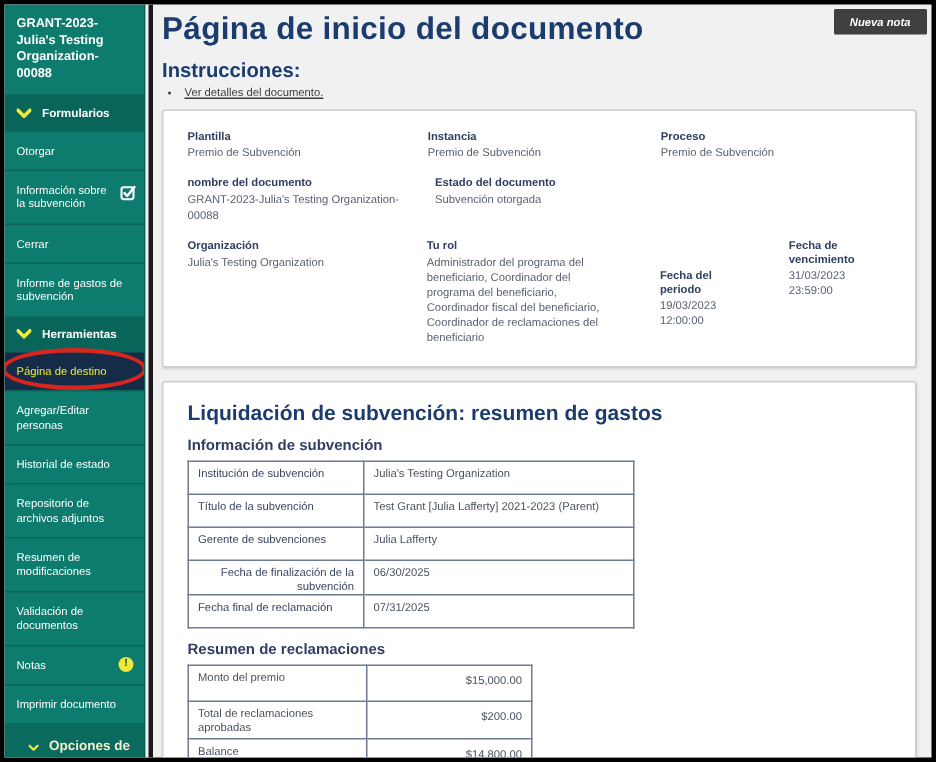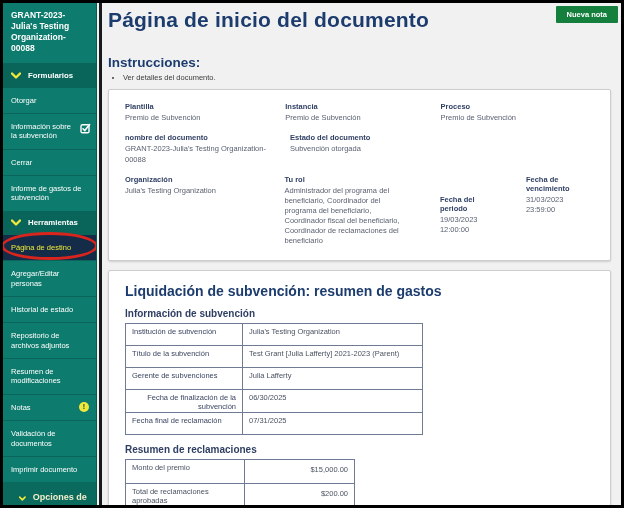--- a/index.html
+++ b/index.html
@@ -28,27 +28,27 @@
              padding:10px 6px 9px 16px;font-size:9px;font-weight:bold;color:#f2eec9;line-height:1.25;}
   .sb-status .chev{margin-top:3px;}
   .hscrollbar{height:10px;background:#ececec;position:relative;border-radius:2px;margin-right:1px;}
   .sb-fill{flex:1;background:#0d7b6d;}
 
   .v-gap{width:2px;background:#f1f1f2;flex-shrink:0;}
   .v-divider{width:3px;background:#1a1a1a;flex-shrink:0;}
 
   
   .main{flex:1;position:relative;padding:4px 7px 0 5px;overflow:hidden;}
-  .page-title{margin:2px 0 24px 1px;max-width:345px;font-size:21px;font-weight:bold;color:#1d3c6e;
+  .page-title{margin:2px 0 8px 1px;max-width:345px;font-size:21px;font-weight:bold;color:#1d3c6e;
               line-height:1.06;letter-spacing:.2px;}
-  .new-note-btn{position:absolute;top:3px;right:3px;background:#15803d;color:#fff;border:none;
+  .new-note-btn{position:absolute;top:3px;right:3px;background:#404040;color:#fff;border:none;
                 font-family:inherit;font-size:7.5px;font-weight:bold;padding:4px 11px;cursor:pointer;
-                border-radius:1px;}
+                border-radius:1px;font-style:italic;}
   .instr-title{margin:0 0 3px 1px;font-size:13.5px;font-weight:bold;color:#1d3c6e;}
-  .instr-list{margin:0 0 7px 16px;padding:0;font-size:7.5px;color:#3c3c3c;}
+  .instr-list{margin:0 0 7px 16px;padding:0;font-size:7.5px;color:#3c3c3c;text-decoration:underline;}
   .instr-list li{margin:0;}
 
   .card{background:#fff;border:1px solid #cdcdcd;border-radius:2px;box-shadow:0 1px 2px rgba(0,0,0,.15);
         margin:0 3px 9px 1px;padding:12px 16px;}
 
   .detail-row{display:flex;margin-bottom:10px;}
   .detail-row:last-child{margin-bottom:2px;gap:24px;}
   .dcell{margin-right:8px;}
   .c1{width:157px;} .c2{width:152px;} .c3{width:64px;margin-right:10px;margin-top:20px;} .c4{width:74px;}
   .dlabel{font-size:7.5px;font-weight:bold;color:#2f3f63;margin-bottom:2px;}
@@ -113,25 +113,25 @@
     <div class="sb-item">
       <span>Historial de estado</span>
     </div>
     <div class="sb-item">
       <span>Repositorio de archivos adjuntos</span>
     </div>
     <div class="sb-item">
       <span>Resumen de modificaciones</span>
     </div>
     <div class="sb-item">
+      <span>Validación de documentos</span>
+    </div>
+    <div class="sb-item">
       <span>Notas</span>
       <span class="note-badge">!</span>
-    </div>
-    <div class="sb-item">
-      <span>Validación de documentos</span>
     </div>
     <div class="sb-item">
       <span>Imprimir documento</span>
     </div>
 
     <div class="sb-status">
       <svg class="chev" width="10" height="7" viewBox="0 0 10 7">
           <polyline points="1,1.5 5,5.5 9,1.5" fill="none" stroke="#efe93b" stroke-width="2.4" stroke-linecap="round" stroke-linejoin="round"></polyline>
         </svg>
       <span>Opciones de estado</span>

